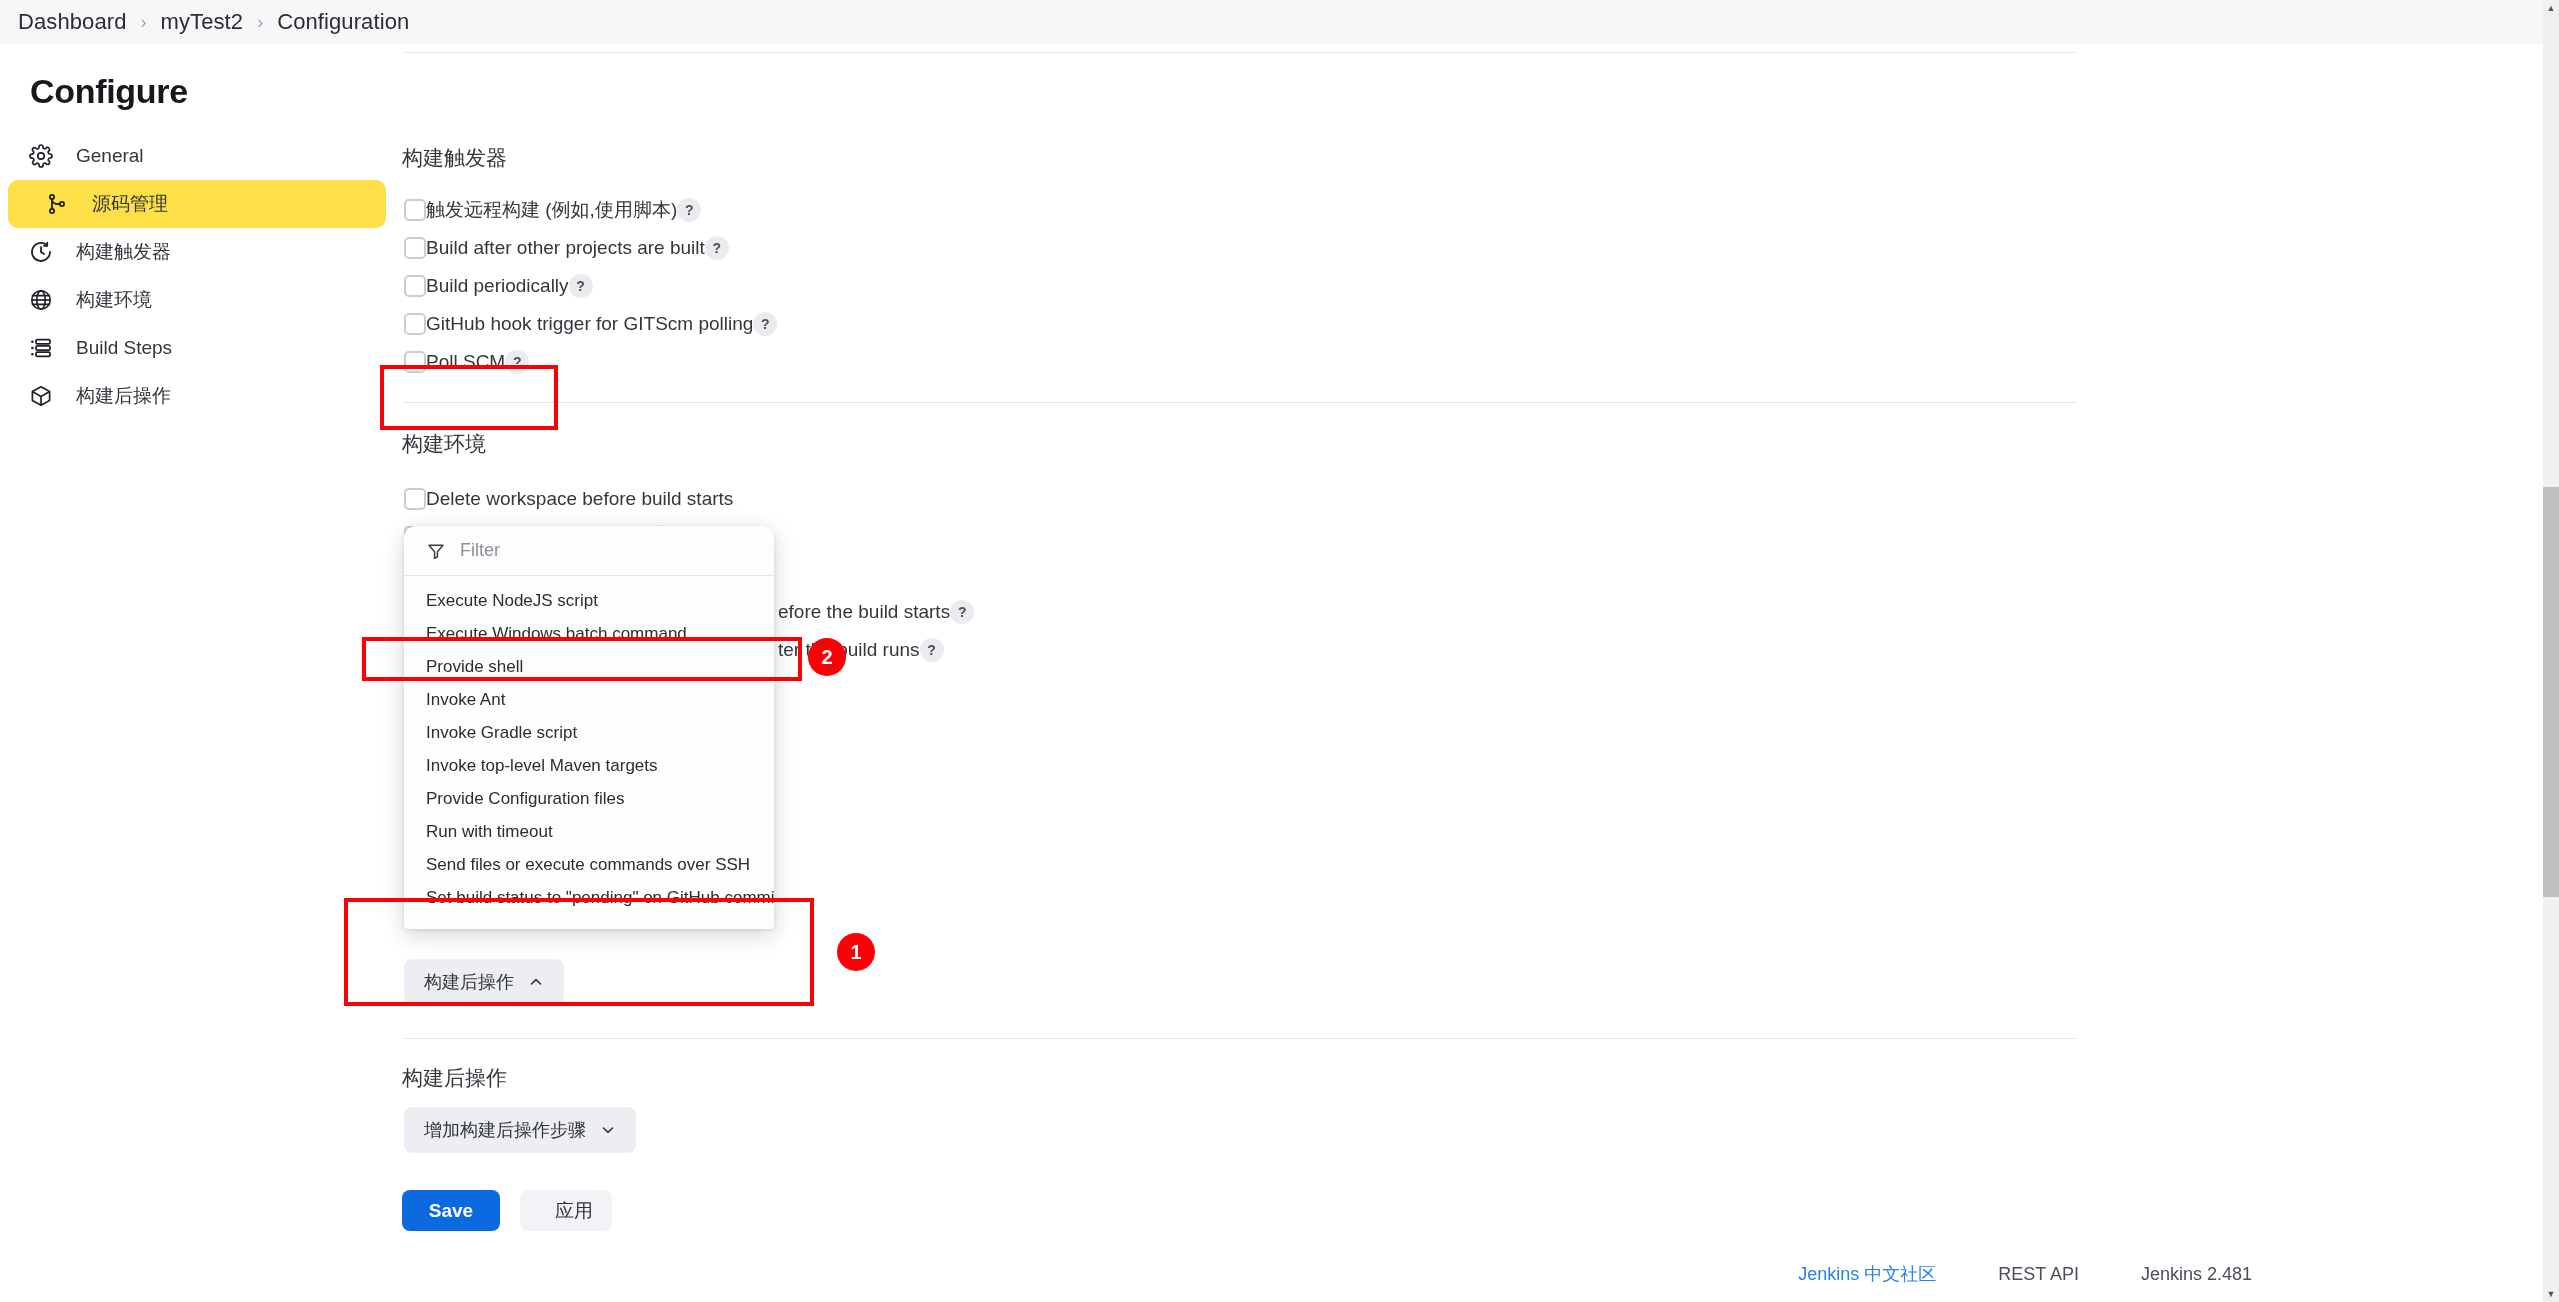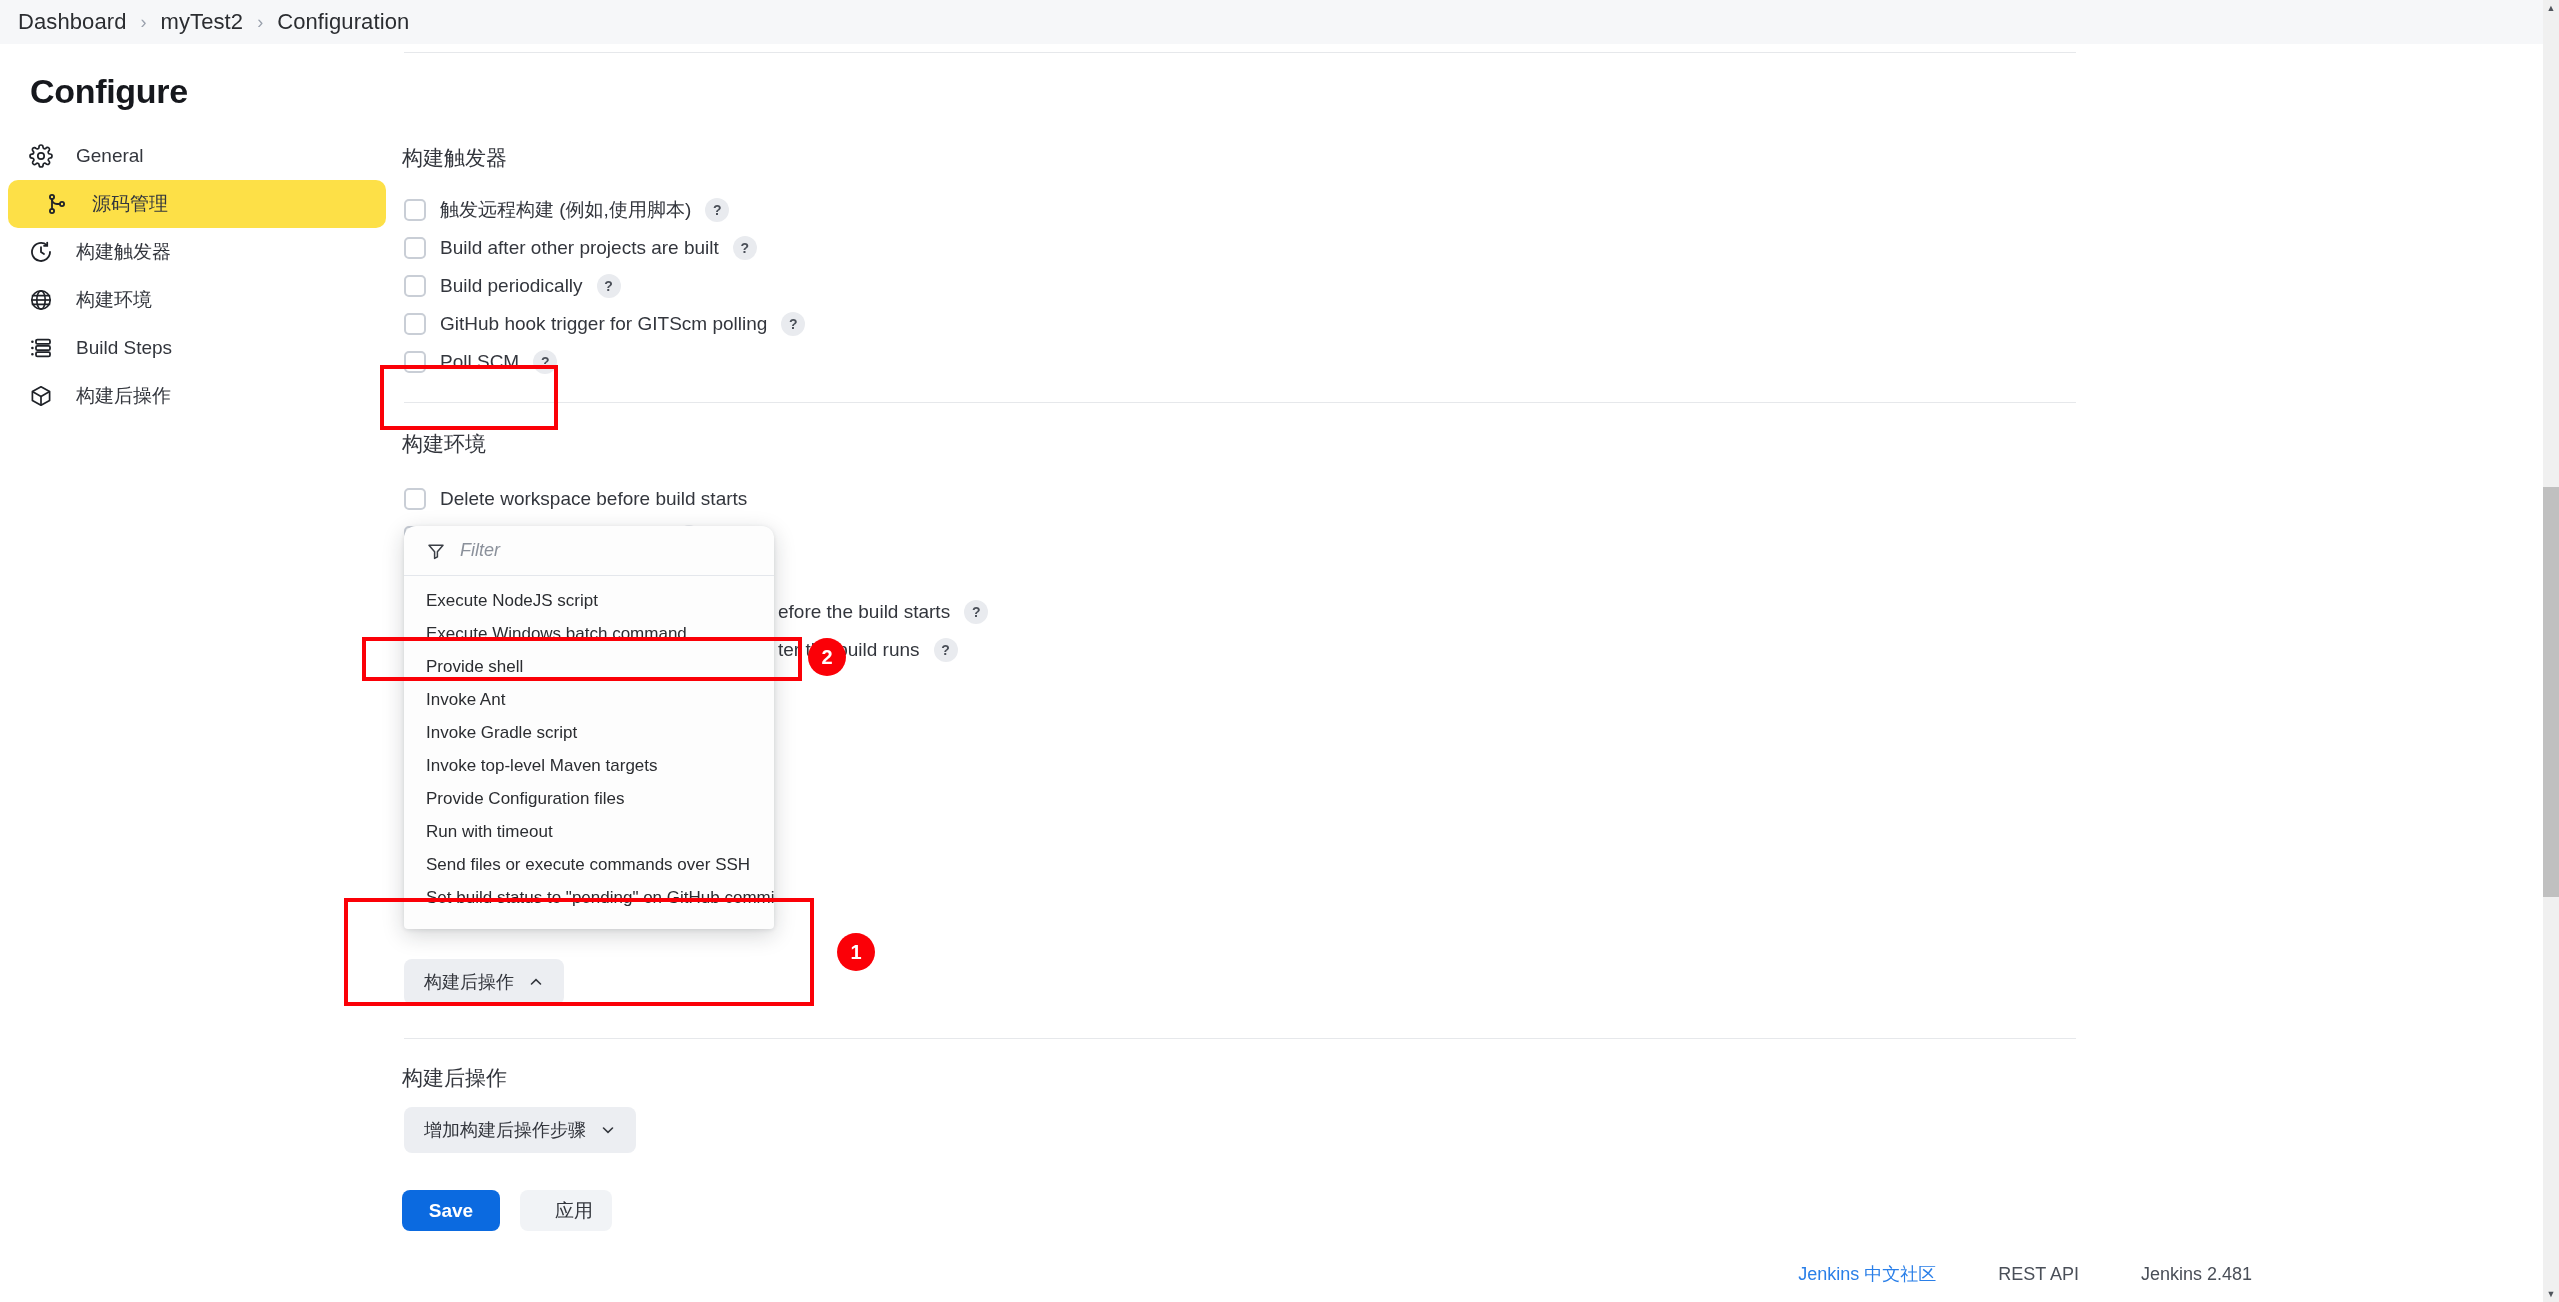--- a/index.html
+++ b/index.html
@@ -58,21 +58,21 @@
   }
   .hr {
     position: absolute; left: 12px; width: 1672px;
     height: 1px; background: #e6e8eb;
   }
   .sec-title {
     position: absolute;
     font-size: 21px; color: #33363d;
   }
   .cb-row {
-    position: absolute; display: flex; align-items: center; gap: 14px;
+    position: absolute; display: flex; align-items: center; 
     white-space: nowrap;
   }
   .cbox {
     width: 22px; height: 22px; border: 2px solid #c9ced6;
     border-radius: 5px; background: #fff; flex: none; cursor: pointer;
   }
   .cb-lbl { font-size: 19px; color: #33363d; }
   .help {
     width: 24px; height: 24px; border-radius: 50%;
     background: #e9ebef; color: #4a4f58;
@@ -103,21 +103,21 @@
   .dropdown {
     position: absolute; left: 404px; top: 526px;
     width: 370px; height: 403px;
     background: #fdfdfd;
     border-radius: 12px 12px 4px 4px;
     box-shadow: 0 6px 22px rgba(20,25,35,.18), 0 1px 4px rgba(20,25,35,.10);
     z-index: 40; overflow: hidden;
   }
   .dd-filter {
     height: 50px; display: flex; align-items: center; gap: 14px;
-    padding: 0 22px; border-bottom: 1px solid #e4e7ec; font-style: italic;
+    padding: 0 22px; border-bottom: 1px solid #e4e7ec;
   }
   .dd-filter .ph { font-size: 18px; color: #8b919b; }
   .dd-items { padding-top: 8px; }
   .dd-item {
     height: 33px; line-height: 33px;
     padding: 0 22px; font-size: 17px; color: #2b2d31;
     white-space: nowrap; overflow: hidden; cursor: pointer;
   }
 
   

